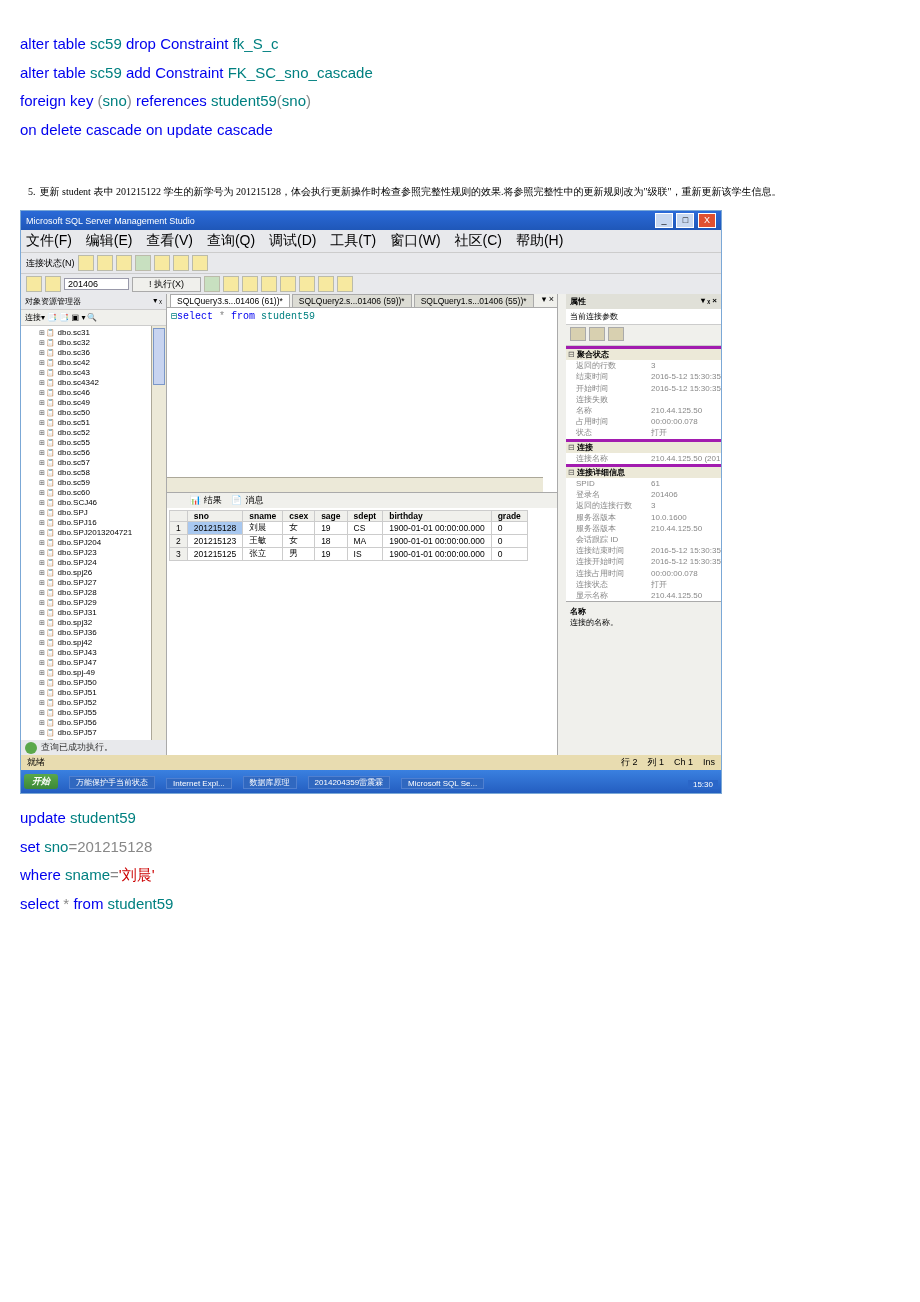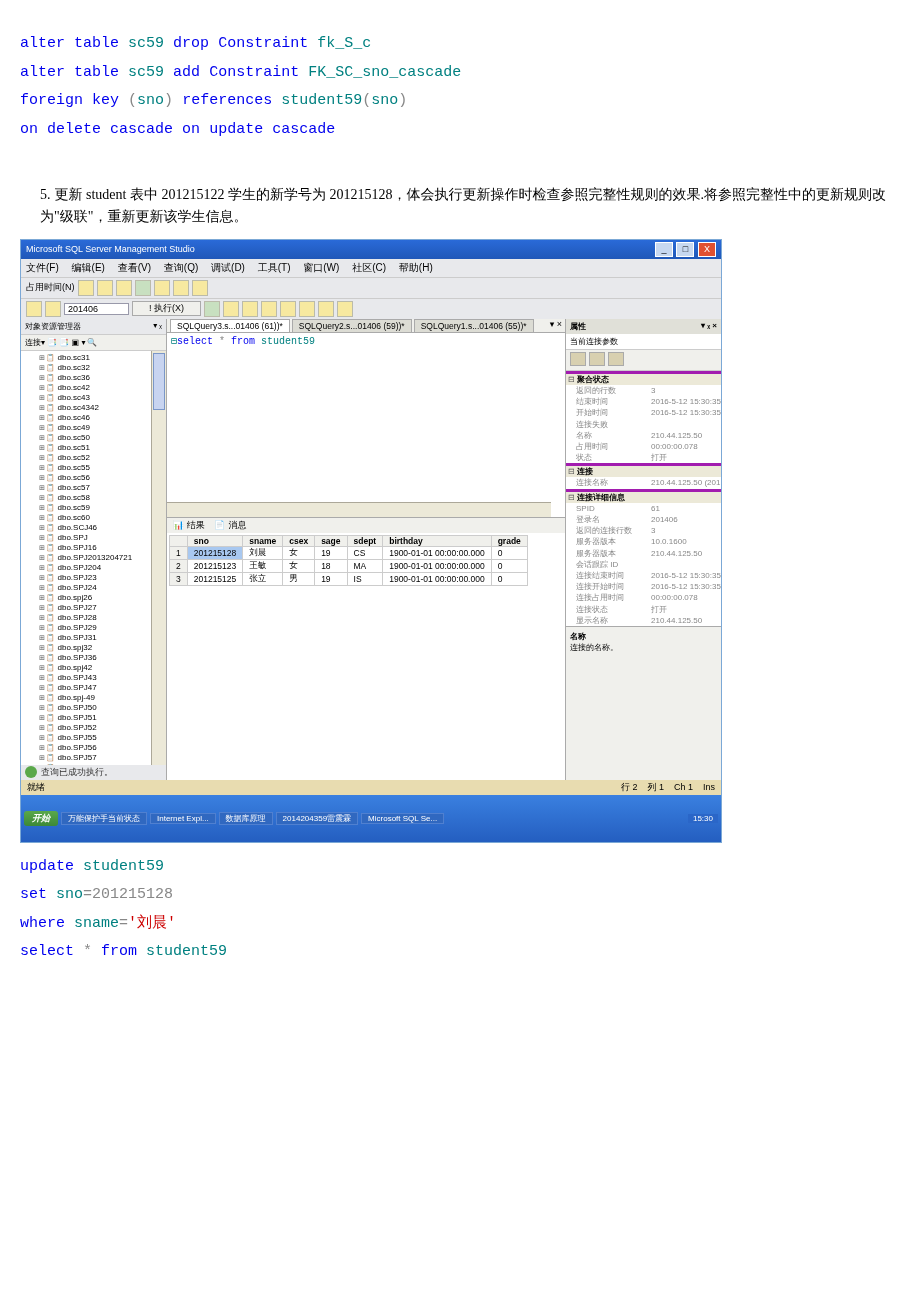--- a/index.html
+++ b/index.html
@@ -10,35 +10,35 @@
     color: #000;
   }
   .page {
     width: 880px;
     margin: 0 auto;
     padding: 20px;
     border-right: 1px solid #999;
     min-height: 1260px;
   }
   .code-block {
-    font-family: Liberation Mono, monospace;
+    font-family: Liberation Sans, sans-serif;
     font-size: 15px;
     line-height: 1.9;
     margin: 10px 0 40px 0;
     color: #0000cc;
   }
   .code-block .kw { color: #0000ee; }
   .code-block .tbl { color: #008080; }
   .code-block .gray { color: #888; }
   .code-block .red { color: #cc0000; }
   .code-block .num { color: #888; }
   .paragraph {
-    font-size: 14px;
+    font-size: 10px;
     line-height: 1.6;
-    margin: 20px 0 10px 20px;
+    margin: 20px 0 10px 8px;
   }
   .paragraph .num-label { margin-right: 4px; }
   .screenshot {
     width: 700px;
     margin: 6px 0 8px 0;
     border: 1px solid #7ba8d6;
     font-family: "SimSun","Tahoma",sans-serif;
     font-size: 9px;
     background: #4d7c0f;
   }
@@ -58,21 +58,21 @@
     margin-left: 1px;
     text-align: center;
     line-height: 12px;
     font-size: 9px;
     color: #000;
   }
   .win-title .btns .close { background: #e05030; color: #fff; }
   .menubar {
     background: #e8e9ec;
     padding: 2px 5px;
-    font-size: 10px;
+    font-size: 14px;
     color: #000;
   }
   .menubar span { margin-right: 10px; }
   .toolbar {
     background: #e8e9ec;
     padding: 2px 5px;
     border-top: 1px solid #ccc;
     font-size: 9px;
     display: flex;
     align-items: center;
@@ -169,21 +169,21 @@
   }
   .query-area .kw2 { color: #0000ee; }
   .query-area .op { color: #888; }
   .query-area .tn2 { color: #008080; }
   .query-scroll-h {
     position:absolute; left:0; right:14px; bottom:0; height:14px;
     background:#ece9d8; border-top:1px solid #aca899;
   }
   .results-hdr {
     background: #f0f0ec;
-    padding: 1px 6px;
+    padding: 1px 23px;
     display: flex; gap: 10px;
   }
   .results {
     flex: 1;
     padding: 2px;
   }
   .results table {
     border-collapse: collapse;
     font-size: 8.5px;
   }
@@ -201,20 +201,21 @@
     padding: 1px 5px;
     font-size: 8.5px;
     text-align: right;
     border-top: 1px solid #aaa;
   }
   .right-panel {
     width: 155px;
     background: #f0f0ec;
     border-left: 1px solid #aaa;
     font-size: 8px;
+    padding-left: 8px;
   }
   .rp-hdr {
     background: #e0e0d8;
     padding: 2px 4px;
     display: flex; justify-content: space-between;
     font-weight: bold;
   }
   .rp-sub { background: #fff; padding: 2px 4px; }
   .rp-iconbar { padding:2px 4px; background:#f0f0ec; border-top:1px solid #ccc; border-bottom:1px solid #ccc; }
   .rp-iconbar .pico { display:inline-block; width:14px; height:12px; background:#d8d0b0; border:1px solid #aaa; margin-right:1px; }
@@ -238,25 +239,25 @@
   .statusbar {
     background: #e8dcb0;
     font-size: 9px;
     padding: 1px 6px;
     display: flex;
     justify-content: space-between;
   }
   .taskbar {
     background: linear-gradient(#3a80e0,#245ec0);
     color: #fff;
-    padding: 16px 3px;
+    padding: 4px 3px;
     font-size: 9px;
     display: flex;
-    align-items: center;
-    gap: 3px;
+    align-items: flex-end;
+    gap: 11px;
   }
   .taskbar .start {
     background: linear-gradient(#5aa84a,#3c8838);
     padding: 1px 8px;
     border-radius: 3px;
     font-style: italic;
     font-weight: bold;
   }
   .taskbar .titem {
     background: #3068c0;
@@ -301,21 +302,21 @@
       <span>编辑(E)</span>
       <span>查看(V)</span>
       <span>查询(Q)</span>
       <span>调试(D)</span>
       <span>工具(T)</span>
       <span>窗口(W)</span>
       <span>社区(C)</span>
       <span>帮助(H)</span>
     </div>
     <div class="toolbar">
-      <span>占用时间(N)</span>
+      <span>连接状态(N)</span>
       <span class="ico"></span>
       <span class="ico"></span>
       <span class="ico"></span>
       <span class="ico ico2"></span>
       <span class="ico"></span>
       <span class="ico"></span>
       <span class="ico"></span>
     </div>
     <div class="toolbar">
       <span class="ico"></span>

